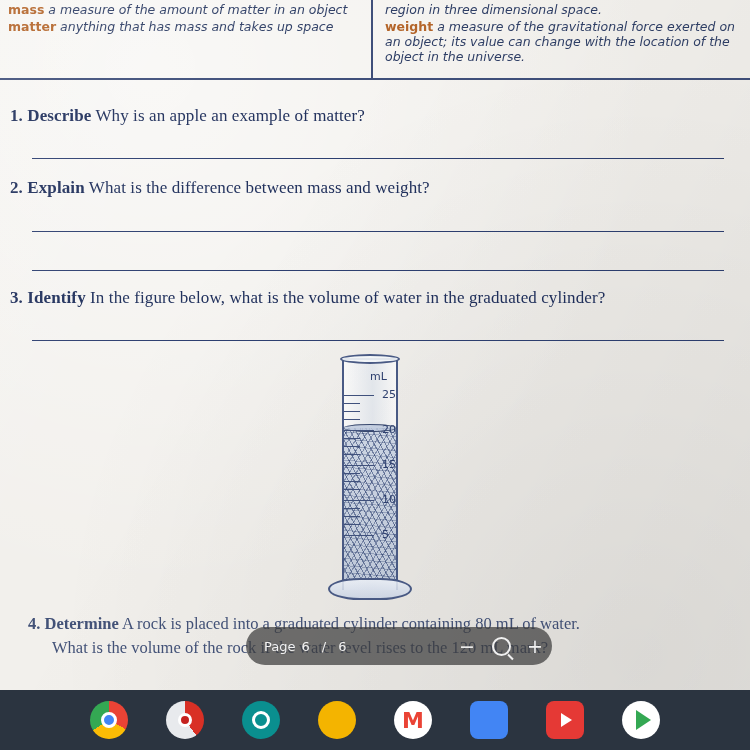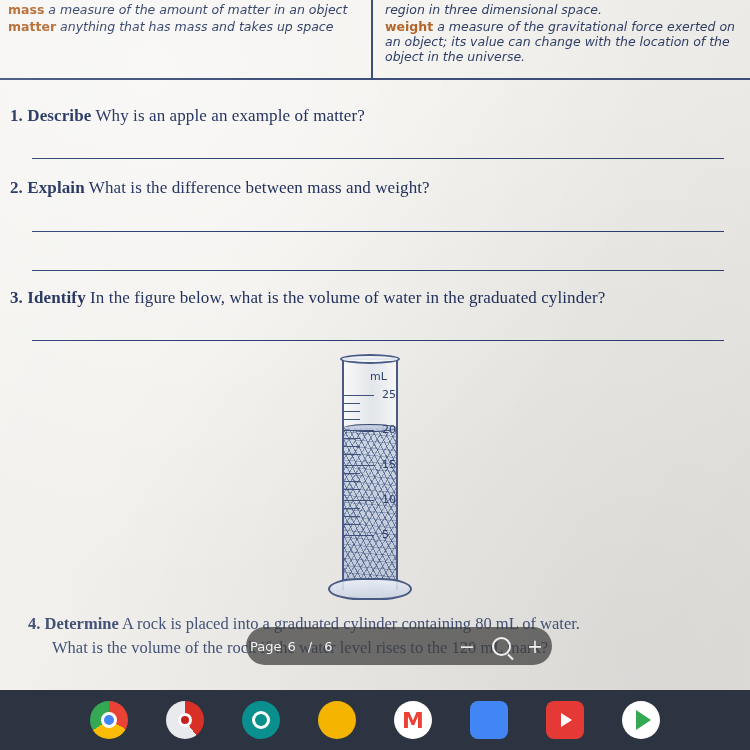--- a/index.html
+++ b/index.html
@@ -118,21 +118,21 @@
 
   
   #toolbar{
     position:absolute;left:246px;top:627px;width:306px;height:38px;
     background:rgba(60,60,60,0.72);
     border-radius:19px;
     display:flex;align-items:center;
     color:#f2f2f2;
     font-family:"DejaVu Sans",sans-serif;font-size:13px;
   }
-  #toolbar .tb-page{padding-left:4px;}
+  #toolbar .tb-page{padding-left:18px;}
   #toolbar .tb-sep{padding:0 6px;}
   #toolbar .tb-spacer{flex:1;}
   .tb-btn{
     width:34px;height:34px;display:flex;align-items:center;justify-content:center;
     font-size:19px;color:#f2f2f2;
   }
   .mag{
     width:15px;height:15px;border:2px solid #f0f0f0;border-radius:50%;
     position:relative;
   }

